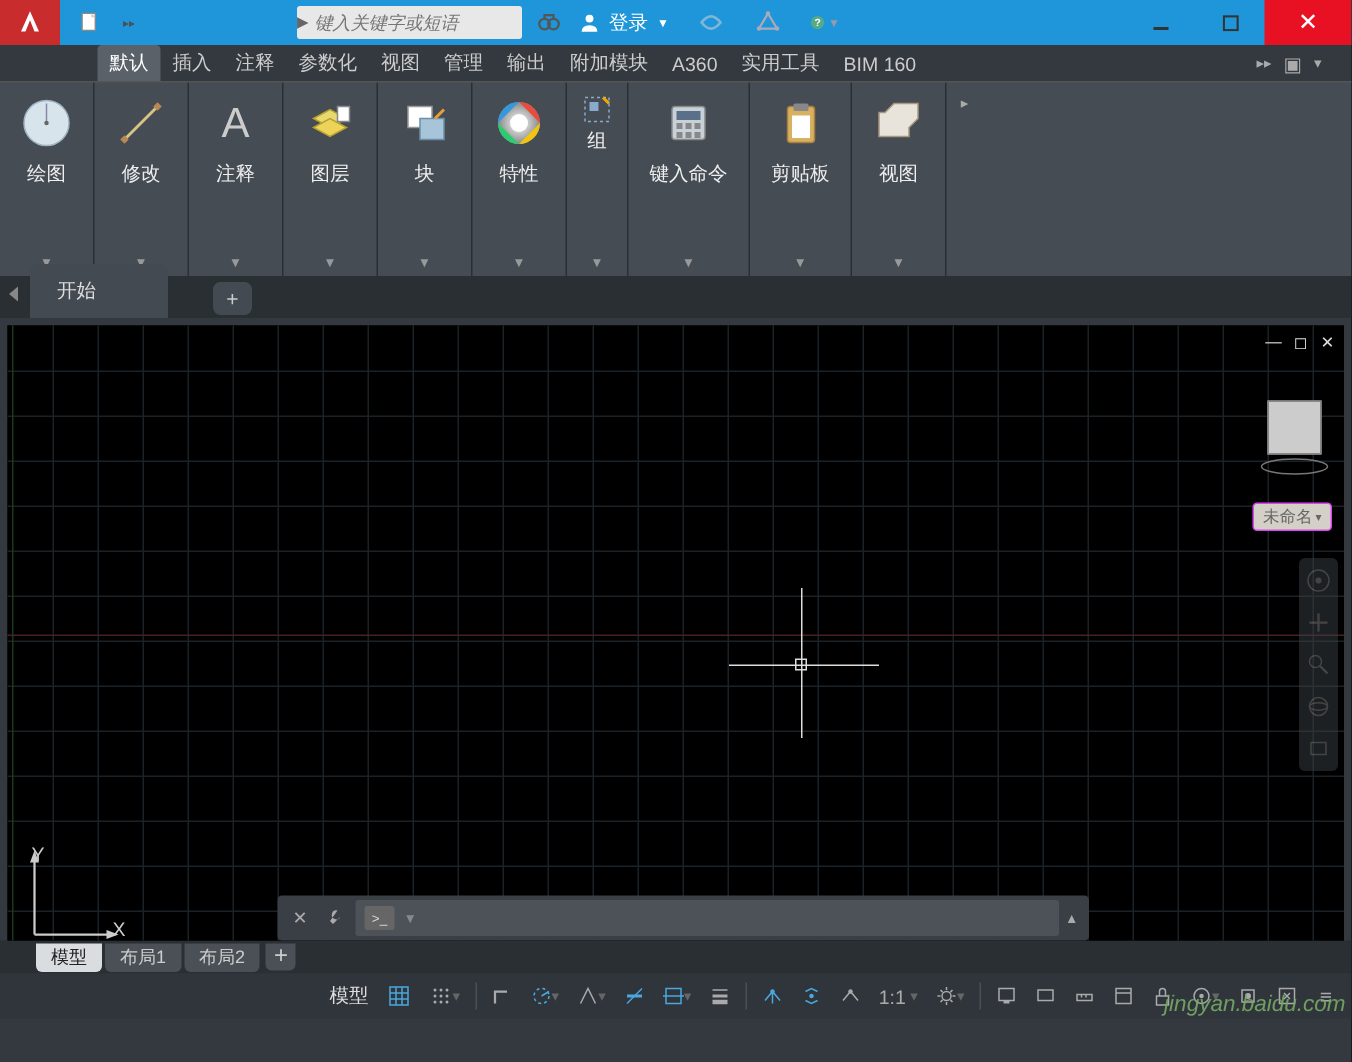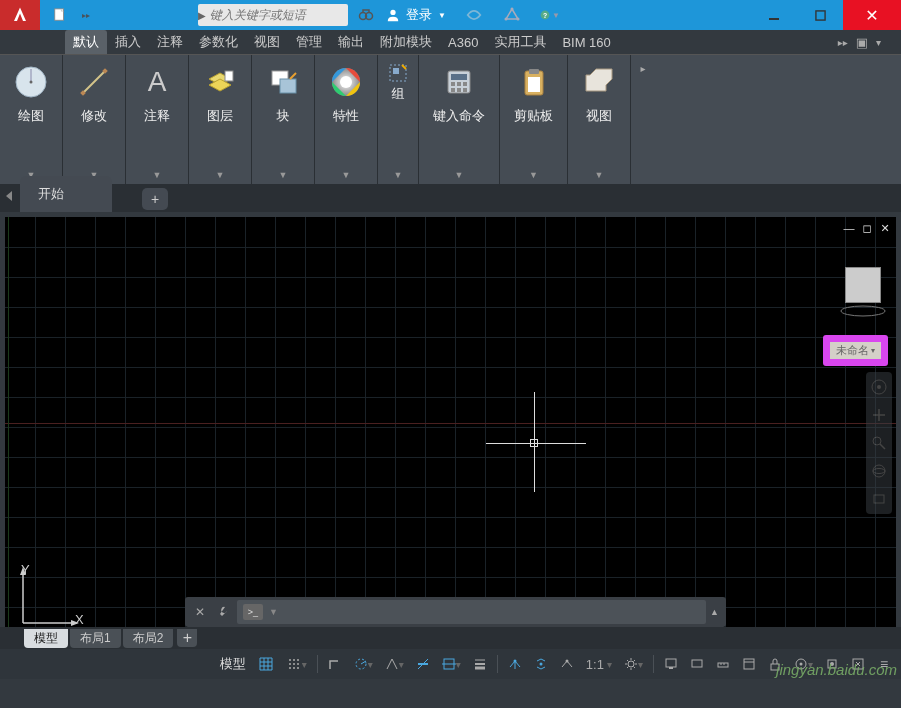--- a/index.html
+++ b/index.html
@@ -60,21 +60,21 @@
 .axis-y { position: absolute; width: 1px; background: #1a3a1a; top: 0; bottom: 0; }
 .crosshair-v { position: absolute; width: 1px; height: 100px; background: #ddd; }
 .crosshair-h { position: absolute; height: 1px; width: 100px; background: #ddd; }
 .pickbox { position: absolute; width: 8px; height: 8px; border: 1px solid #ddd; }
 .ucs { position: absolute; left: 14px; bottom: 2px; color: #ccc; font-size: 13px; }
 .ucs-y { position: absolute; left: 16px; bottom: 50px; color: #ccc; font-size: 13px; }
 .view-ctrls { position: absolute; right: 4px; top: 4px; display: flex; gap: 4px; }
 .view-ctrl-btn { width: 14px; height: 14px; color: #ddd; font-size: 11px; display: flex; align-items: center; justify-content: center; }
 .viewcube-area { position: absolute; right: 8px; top: 50px; width: 50px; }
 .viewcube { width: 36px; height: 36px; background: #ccc; border: 1px solid #888; margin: 0 auto; }
-.unnamed-badge { position: absolute; right: 8px; top: 118px; background: #d4d0c8; border: 7px solid #d946ef; border-radius: 3px; padding: 1px 6px; font-size: 11px; color: #666; display: flex; align-items: center; gap: 2px; }
+.unnamed-badge { position: absolute; right: 8px; top: 118px; background: #d4d0c8; border: 1px solid #d946ef; border-radius: 3px; padding: 1px 6px; font-size: 11px; color: #666; display: flex; align-items: center; gap: 2px; }
 .nav-bar { position: absolute; right: 4px; top: 155px; width: 26px; background: #3a4046; border-radius: 4px; display: flex; flex-direction: column; align-items: center; padding: 4px 0; gap: 6px; opacity: 0.5; }
 .nav-item { width: 20px; height: 22px; display: flex; align-items: center; justify-content: center; color: #888; }
 
 
 .cmd-area { position: absolute; left: 180px; bottom: 0; right: 170px; height: 30px; display: flex; align-items: center; background: #3a3f45; border-radius: 3px; }
 .cmd-handles { display: flex; gap: 4px; padding: 0 6px; }
 .cmd-handle { width: 18px; height: 18px; display: flex; align-items: center; justify-content: center; color: #aaa; font-size: 12px; }
 .cmd-prompt-box { flex: 1; background: #4c5258; display: flex; align-items: center; padding: 0 6px; height: 24px; margin-right: 4px; border-radius: 2px; }
 .cmd-prompt-icon { width: 20px; height: 16px; background: #666; border-radius: 2px; display: flex; align-items: center; justify-content: center; color: #ddd; font-size: 9px; margin-right: 6px; }
 .cmd-input { flex: 1; background: transparent; border: none; color: #aaa; font-style: italic; font-size: 14px; outline: none; }

